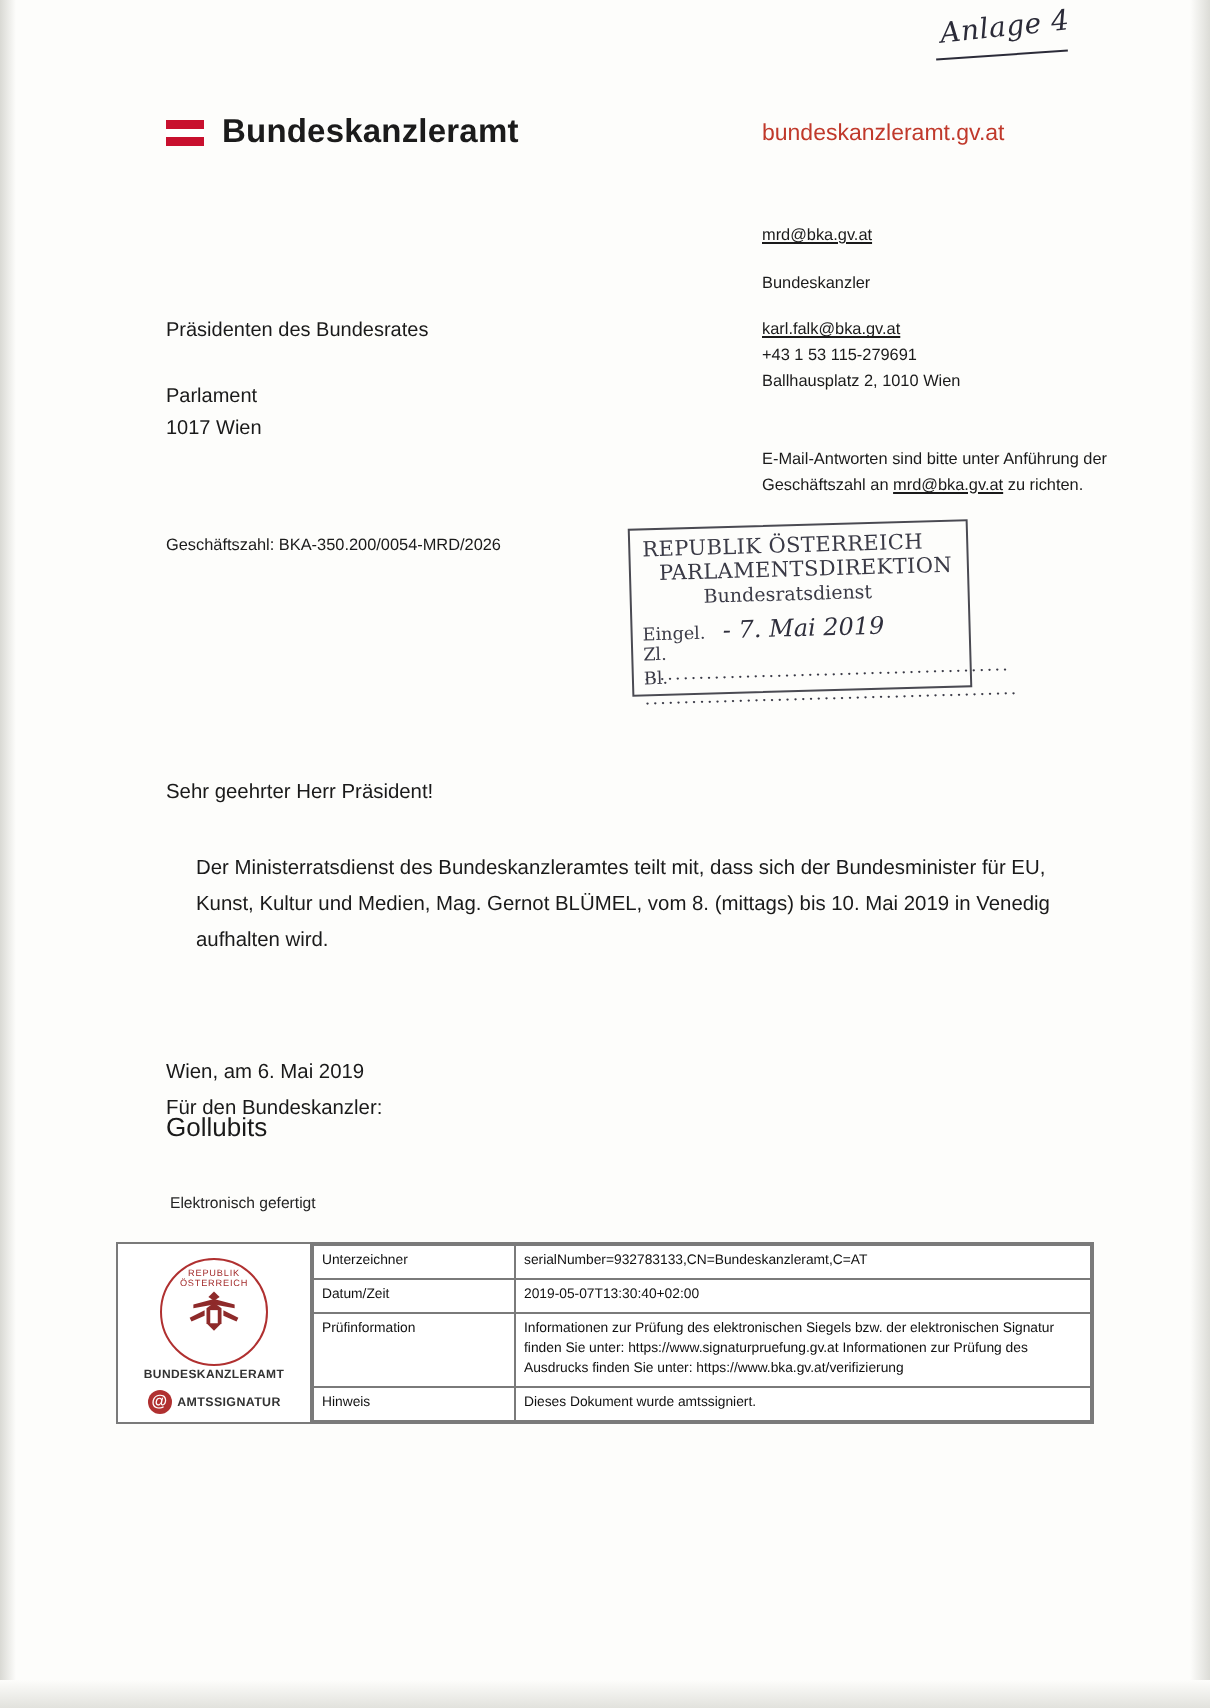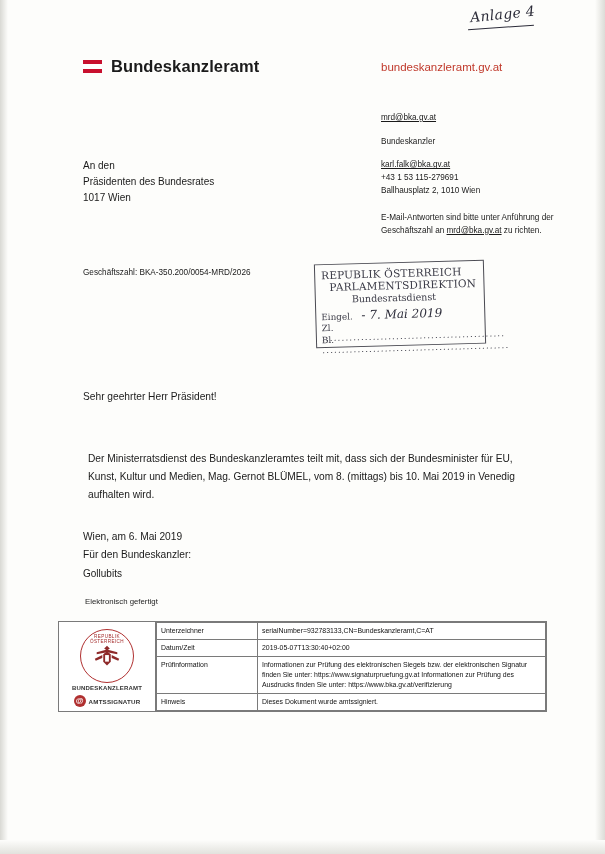--- a/index.html
+++ b/index.html
@@ -112,21 +112,21 @@
   .contact a {
     color: #1a1a1a;
   }
   .contact .spacer { height: 11px; }
   .contact .name {
     font-weight: bold;
     font-size: 8.6px;
   }
   .contact .role { font-size: 8.2px; }
   .contact .note {
-    margin-top: 13px;
+    margin-top: 25px;
     line-height: 1.6;
   }
 
   
   .address {
     position: absolute;
     left: 83px;
     top: 158px;
     font-size: 10px;
     line-height: 1.6;
@@ -189,39 +189,38 @@
 
   
   .salutation {
     position: absolute;
     left: 83px;
     top: 391px;
     font-size: 10.2px;
   }
   .bodytext {
     position: absolute;
-    left: 88px;
+    left: 98px;
     top: 426px;
     width: 430px;
     font-size: 10.2px;
     line-height: 1.75;
-    margin-top: 24px;
   }
   .closing {
     position: absolute;
     left: 83px;
     top: 528px;
     font-size: 10.2px;
     line-height: 1.75;
   }
   .signature {
     position: absolute;
     left: 83px;
-    top: 568px;
-    font-size: 10px;
+    top: 556px;
+    font-size: 13px;
   }
   .esign-note {
     position: absolute;
     left: 85px;
     top: 597px;
     font-size: 7.8px;
     color: #242424;
   }
 
   
@@ -349,22 +348,22 @@
     <div><a href="#">karl.falk@bka.gv.at</a></div>
     <div>+43 1 53 115-279691</div>
     <div>Ballhausplatz 2, 1010 Wien</div>
     <div class="note">
       <div>E-Mail-Antworten sind bitte unter Anführung der</div>
       <div><span>Geschäftszahl an </span><a href="#">mrd@bka.gv.at</a><span> zu richten.</span></div>
     </div>
   </div>
 
   <div class="address">
-    <div>An den</div>
     <div>Präsidenten des Bundesrates</div>
+    <div class="grp2">Parlament</div>
     <div>1017 Wien</div>
   </div>
 
   <div class="geschaeftszahl">Geschäftszahl: BKA-350.200/0054-MRD/2026</div>
 
   <div class="stamp">
     <div class="l1">REPUBLIK ÖSTERREICH</div>
     <div class="l2">PARLAMENTSDIREKTION</div>
     <div class="l3">Bundesratsdienst</div>
     <div class="row r1">

